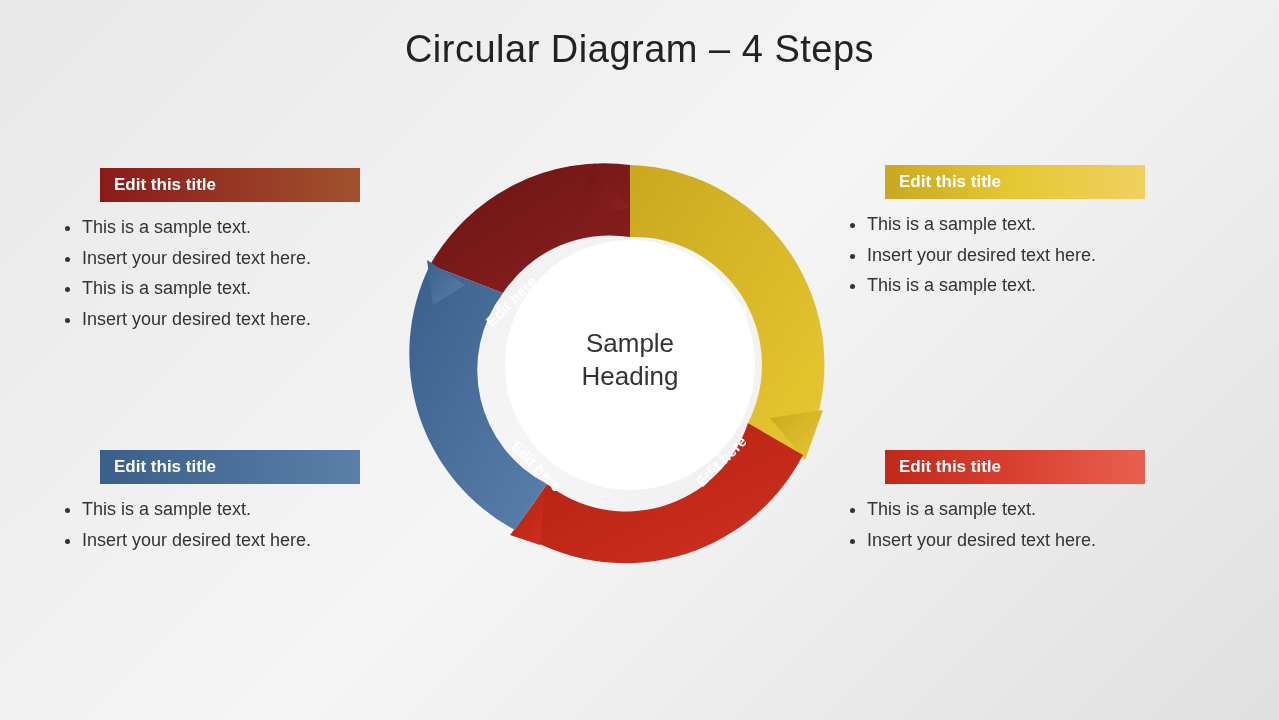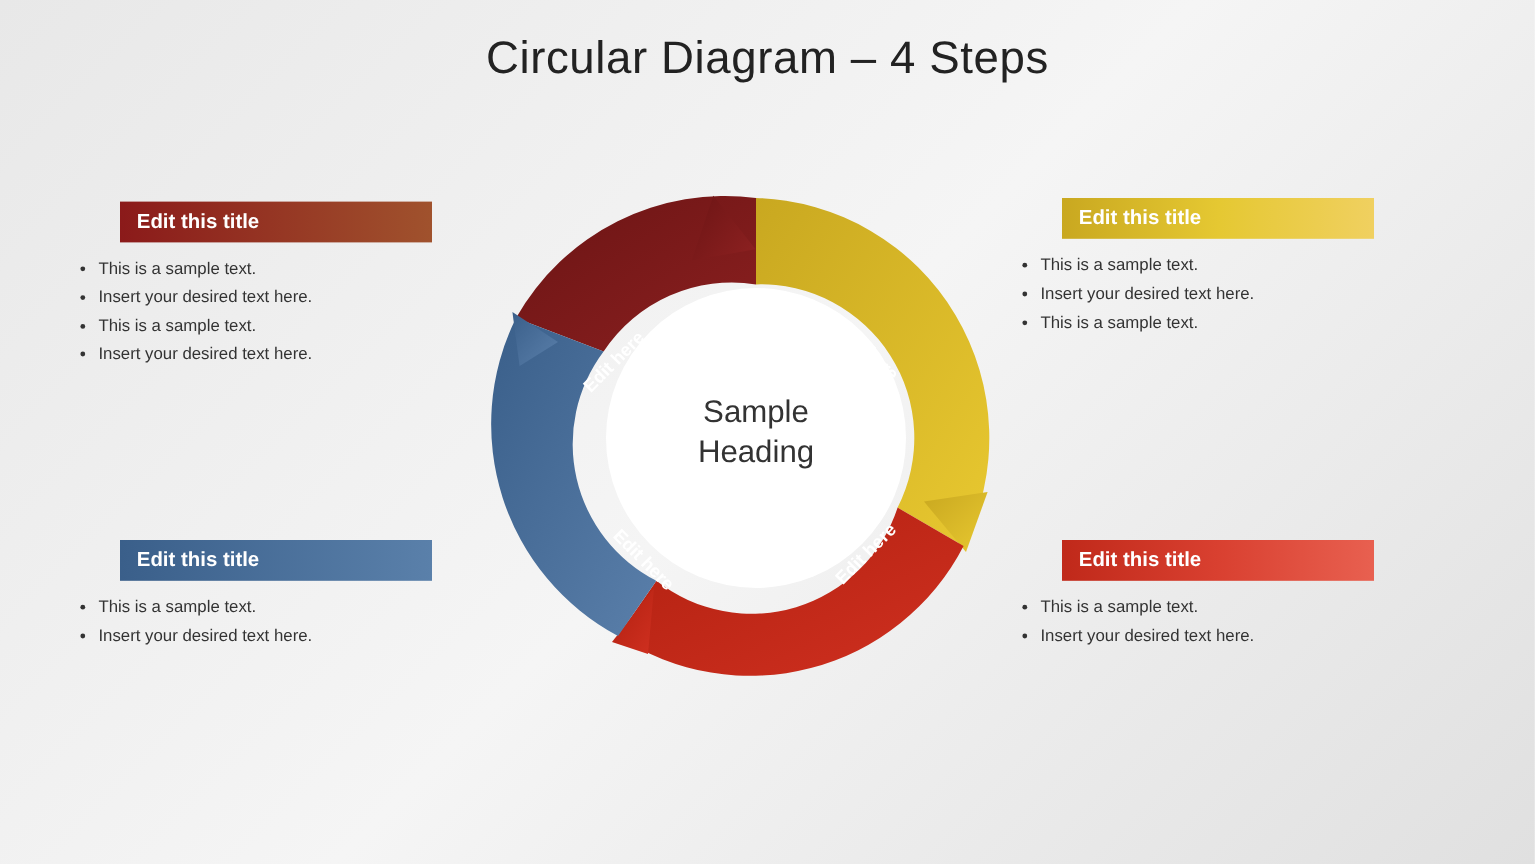--- a/index.html
+++ b/index.html
@@ -39,21 +39,21 @@
       font-size: 17px;
       font-weight: 700;
       color: #fff;
       margin-bottom: 10px;
       margin-left: 40px;
     }
 
     .panel ul {
       list-style: disc;
       padding-left: 22px;
-      font-size: 14px;
+      font-size: 18px;
       color: #333;
       line-height: 1.7;
     }
 
     
     .panel-tl { top: 168px; left: 60px; }
     .panel-tl .panel-title { background: linear-gradient(to right, #8B1A1A, #A0522D); }
 
     
     .panel-tr { top: 165px; left: 845px; }

